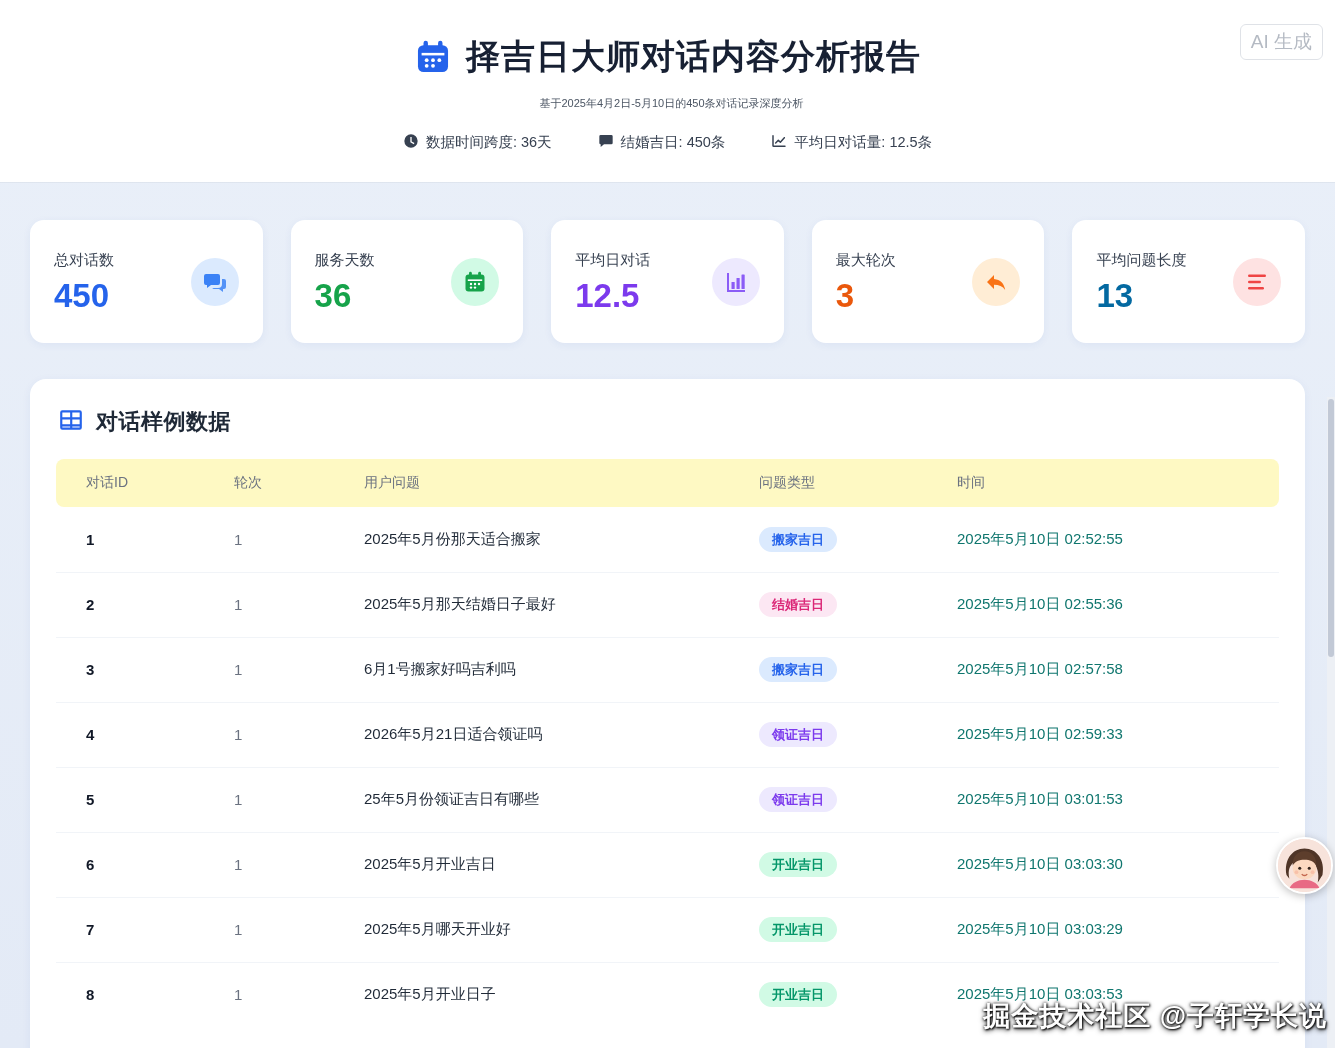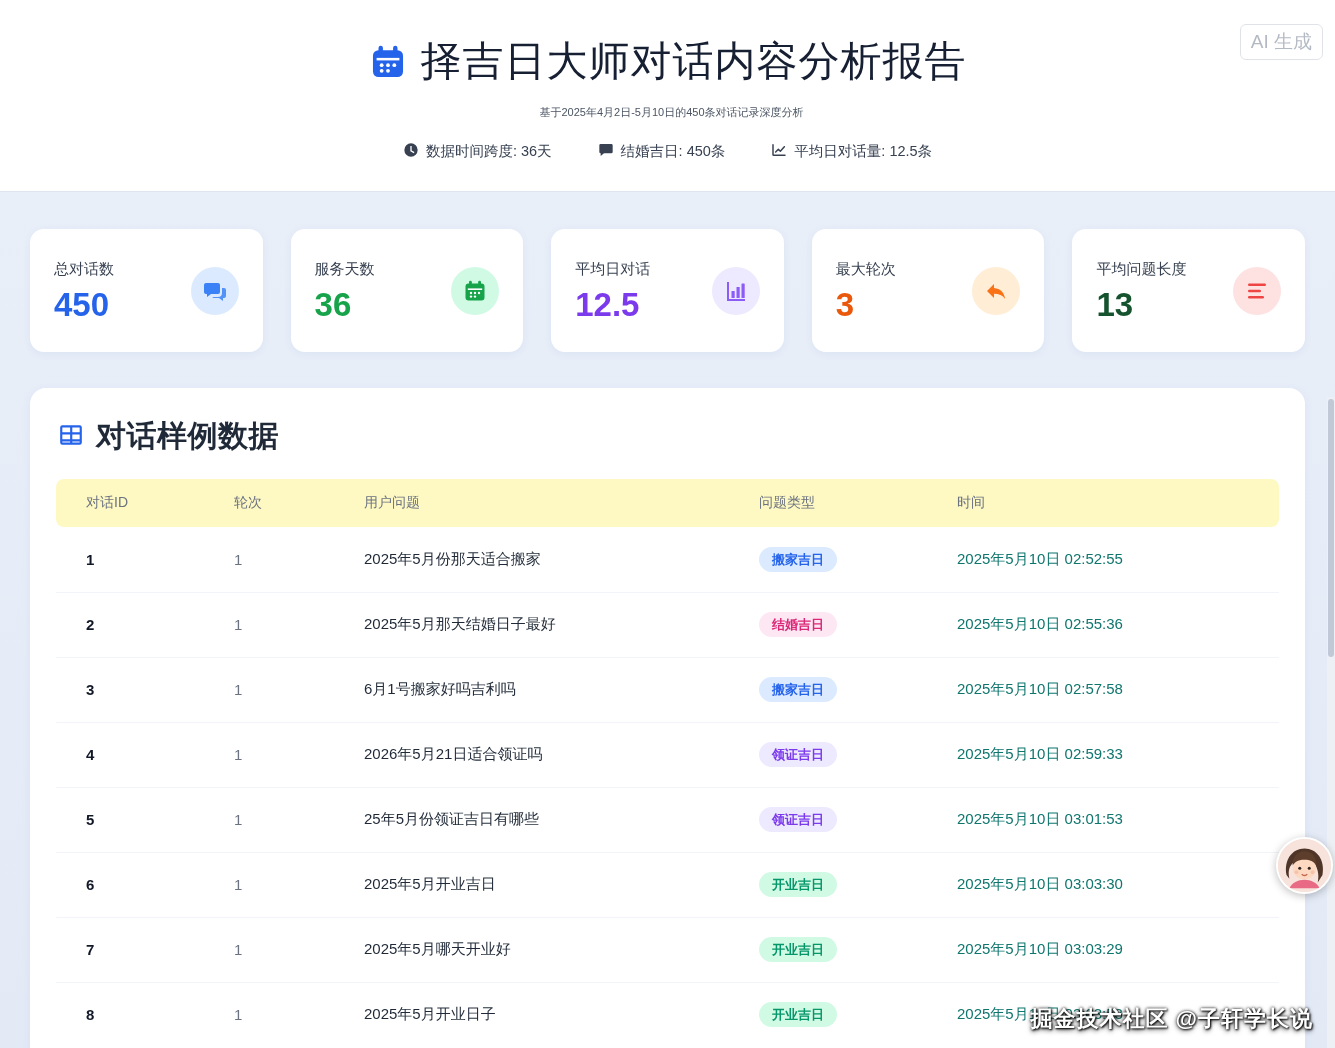--- a/index.html
+++ b/index.html
@@ -20,21 +20,21 @@
     box-shadow:0 1px 0 rgba(0,0,0,.04);
   }
   .ai-badge {
     position:absolute; top:24px; right:12px;
     font-size:19px; color:#9ca3af;
     border:1px solid #d5d9e0; border-radius:6px;
     padding:4px 10px; background:rgba(255,255,255,.6);
     opacity:.75;
   }
   .title-row { display:flex; align-items:center; justify-content:center; gap:14px; }
-  .title-row h1 { font-size:41px; font-weight:400; color:#172033; letter-spacing:1px; }
+  .title-row h1 { font-size:34px; font-weight:700; color:#172033; letter-spacing:1px; }
   .title-cal-icon { width:38px; height:38px; display:inline-flex; }
   .subtitle { margin-top:16px; font-size:11px; color:#4b5563;margin-left:8px; }
   .meta-row { margin-top:22px; display:flex; justify-content:center; gap:46px; }
   .meta-item { display:flex; align-items:center; gap:7px; font-size:14.5px; color:#374151; }
   .meta-item svg { width:16px; height:16px; }
 
   
   .stats-row {
     display:flex; gap:28px;
     padding:38px 30px 0;
@@ -56,21 +56,21 @@
 
   
   .table-card {
     margin:36px 30px 0; background:#ffffff;
     border-radius:16px; padding:26px 26px 0;
     box-shadow:0 2px 10px rgba(30,64,175,.06);
     height:700px;
   }
   .section-header { display:flex; align-items:center; gap:12px; margin:2px 0 22px 2px; }
   .section-header svg { width:26px; height:26px; }
-  .section-header h2 { font-size:30px; font-weight:700; color:#1f2937; letter-spacing:.5px; }
+  .section-header h2 { font-size:22px; font-weight:700; color:#1f2937; letter-spacing:.5px; }
 
   table { width:100%; border-collapse:collapse; table-layout:fixed; }
   thead th {
     background:#fef9c3; color:#6b7280; font-size:14px; font-weight:500;
     text-align:left; padding:15px 0 15px 30px;
   }
   thead th:first-child { border-radius:8px 0 0 8px; }
   thead th:last-child { border-radius:0 8px 8px 0; }
   tbody td {
     padding:0 0 0 30px; height:65px; vertical-align:middle;
@@ -95,22 +95,22 @@
     position:absolute; right:1px; top:399px; width:6px; height:258px;
     background:#c2c9d6; border-radius:3px;
   }
   .floating-avatar {
     position:absolute; right:2px; top:837px; width:57px; height:57px;
     border-radius:50%; overflow:hidden;
     box-shadow:0 2px 8px rgba(0,0,0,.25); border:2px solid #ffffff;
     background:#f6dcd2;
   }
   .watermark {
-    position:absolute; right:22px; bottom:14px;
-    font-size:22px; font-weight:700; color:#ffffff; letter-spacing:1px;
+    position:absolute; right:8px; bottom:14px;
+    font-size:27px; font-weight:700; color:#ffffff; letter-spacing:1px;
     text-shadow:0 0 3px rgba(0,0,0,.85), 0 2px 5px rgba(0,0,0,.7), 1px 1px 2px rgba(0,0,0,.9);
     white-space:nowrap;
   }
 </style>
 </head>
 <body>
 
 <header class="report-header">
   <div class="ai-badge">AI 生成</div>
 
@@ -220,21 +220,21 @@
     <div class="stat-icon" style="background: rgb(255, 237, 213); color: rgb(249, 115, 22);">
       <svg viewBox="0 0 24 24" fill="currentColor">
         <path d="M10 9V5l-7 7 7 7v-4.2c5 0 8.6 1.6 11.2 5.2C20.2 13.6 16.4 9.6 10 9z"></path>
       </svg>
     </div>
   </div>
 
   <div class="stat-card">
     <div class="stat-left">
       <div class="stat-label">平均问题长度</div>
-      <div class="stat-value" style="color: #14532d;">13</div>
+      <div class="stat-value" style="color: #0369a1;">13</div>
     </div>
     <div class="stat-icon" style="background: rgb(254, 226, 226); color: rgb(239, 68, 68);">
       <svg viewBox="0 0 24 24" fill="currentColor">
         <rect x="3" y="4.5" width="18" height="2.4" rx="1.2"></rect>
         <rect x="3" y="10.8" width="13" height="2.4" rx="1.2"></rect>
         <rect x="3" y="17.1" width="16" height="2.4" rx="1.2"></rect>
       </svg>
     </div>
   </div>
 

